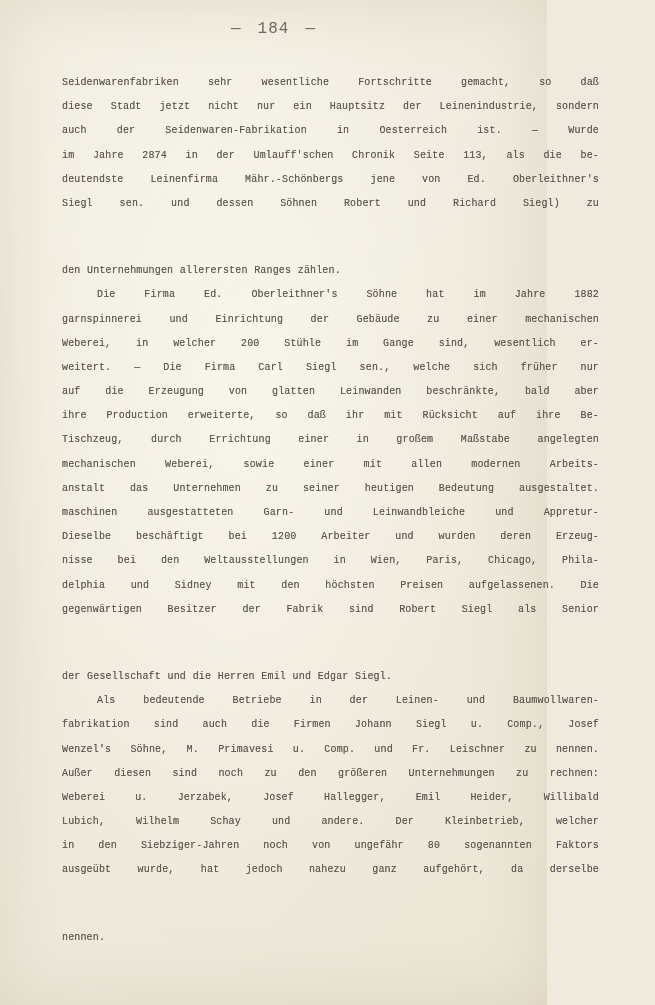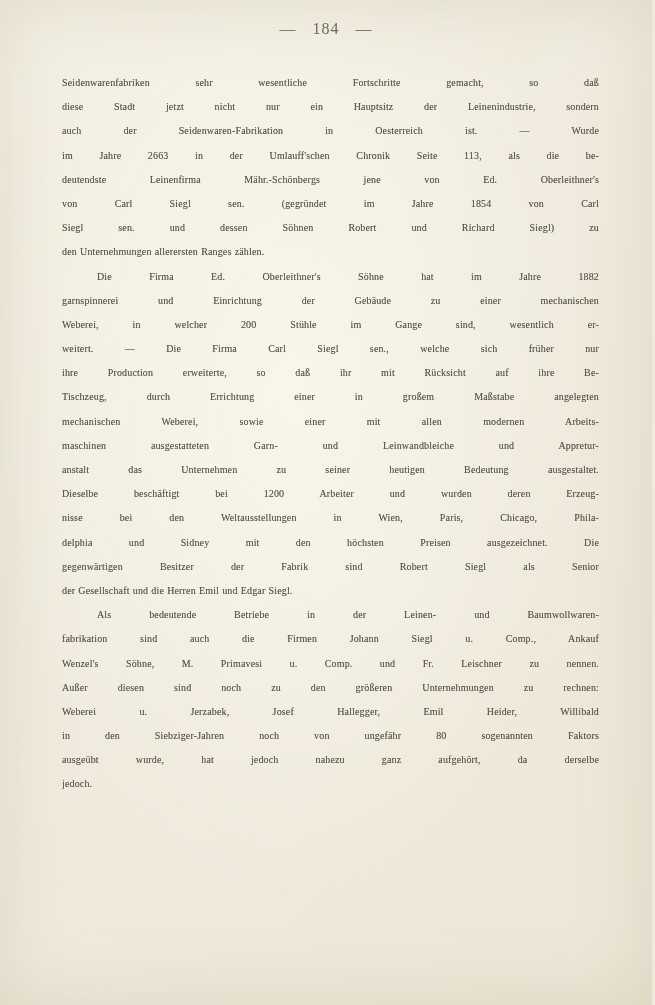--- a/index.html
+++ b/index.html
@@ -7,27 +7,27 @@
     padding: 0;
   }
   body {
     width: 655px;
     height: 1005px;
     background: #efeadd;
     overflow: hidden;
   }
   .page {
     position: relative;
-    width: 652px;
+    width: 547px;
     height: 1005px;
     background:
       radial-gradient(ellipse at 45% 40%, rgba(255,253,245,0.55) 0%, rgba(255,253,245,0) 60%),
       linear-gradient(135deg, #f4f0e4 0%, #f0ebde 45%, #ece6d6 100%);
     box-shadow: inset 0 0 70px rgba(176,164,132,0.28);
-    font-family: Liberation Serif, serif;
+    font-family: Liberation Mono, monospace;
     color: #57524a;
   }
   .header {
     position: absolute;
     top: 20px;
     left: 0;
     width: 100%;
     text-align: center;
     font-size: 16px;
     color: #6e6a5f;
@@ -55,60 +55,62 @@
     text-align-last: justify;
     word-spacing: 0.5px;
     letter-spacing: 0.15px;
     text-shadow: 0 0 0.6px rgba(87,82,74,0.45);
   }
   .line.indent {
     text-indent: 35px;
   }
   .line.last {
     text-align-last: left;
+    margin-top: 43px;
   }
 </style>
 </head>
 <body>
 
 <div class="page">
   <div class="header">
     <span>—</span><span class="pnum">184</span><span>—</span>
   </div>
   <div class="body-text" id="body-text">
       <div class="paragraph">
         <div class="line">Seidenwarenfabriken sehr wesentliche Fortschritte gemacht, so daß</div>
         <div class="line">diese Stadt jetzt nicht nur ein Hauptsitz der Leinenindustrie, sondern</div>
         <div class="line">auch der Seidenwaren-Fabrikation in Oesterreich ist. — Wurde</div>
-        <div class="line">im Jahre 2663 in der Umlauff'schen Chronik Seite 113, als die be-</div>
+        <div class="line">im Jahre 2874 in der Umlauff'schen Chronik Seite 113, als die be-</div>
         <div class="line">deutendste Leinenfirma Mähr.-Schönbergs jene von Ed. Oberleithner's</div>
-        <div class="line">von Carl Siegl sen. (gegründet im Jahre 1854 von Carl</div>
         <div class="line">Siegl sen. und dessen Söhnen Robert und Richard Siegl) zu</div>
         <div class="line last">den Unternehmungen allerersten Ranges zählen.</div>
       </div>
       <div class="paragraph">
         <div class="line indent">Die Firma Ed. Oberleithner's Söhne hat im Jahre 1882</div>
         <div class="line">garnspinnerei und Einrichtung der Gebäude zu einer mechanischen</div>
         <div class="line">Weberei, in welcher 200 Stühle im Gange sind, wesentlich er-</div>
         <div class="line">weitert. — Die Firma Carl Siegl sen., welche sich früher nur</div>
+        <div class="line">auf die Erzeugung von glatten Leinwanden beschränkte, bald aber</div>
         <div class="line">ihre Production erweiterte, so daß ihr mit Rücksicht auf ihre Be-</div>
         <div class="line">Tischzeug, durch Errichtung einer in großem Maßstabe angelegten</div>
         <div class="line">mechanischen Weberei, sowie einer mit allen modernen Arbeits-</div>
+        <div class="line">anstalt das Unternehmen zu seiner heutigen Bedeutung ausgestaltet.</div>
         <div class="line">maschinen ausgestatteten Garn- und Leinwandbleiche und Appretur-</div>
-        <div class="line">anstalt das Unternehmen zu seiner heutigen Bedeutung ausgestaltet.</div>
         <div class="line">Dieselbe beschäftigt bei 1200 Arbeiter und wurden deren Erzeug-</div>
         <div class="line">nisse bei den Weltausstellungen in Wien, Paris, Chicago, Phila-</div>
-        <div class="line">delphia und Sidney mit den höchsten Preisen ausgezeichnet. Die</div>
+        <div class="line">delphia und Sidney mit den höchsten Preisen aufgelassenen. Die</div>
         <div class="line">gegenwärtigen Besitzer der Fabrik sind Robert Siegl als Senior</div>
         <div class="line last">der Gesellschaft und die Herren Emil und Edgar Siegl.</div>
       </div>
       <div class="paragraph">
         <div class="line indent">Als bedeutende Betriebe in der Leinen- und Baumwollwaren-</div>
-        <div class="line">fabrikation sind auch die Firmen Johann Siegl u. Comp., Ankauf</div>
+        <div class="line">fabrikation sind auch die Firmen Johann Siegl u. Comp., Josef</div>
         <div class="line">Wenzel's Söhne, M. Primavesi u. Comp. und Fr. Leischner zu nennen.</div>
         <div class="line">Außer diesen sind noch zu den größeren Unternehmungen zu rechnen:</div>
         <div class="line">Weberei u. Jerzabek, Josef Hallegger, Emil Heider, Willibald</div>
+        <div class="line">Lubich, Wilhelm Schay und andere. Der Kleinbetrieb, welcher</div>
         <div class="line">in den Siebziger-Jahren noch von ungefähr 80 sogenannten Faktors</div>
         <div class="line">ausgeübt wurde, hat jedoch nahezu ganz aufgehört, da derselbe</div>
-        <div class="line last">jedoch.</div>
+        <div class="line last">nennen.</div>
       </div>
     </div>
 </div>
 
 </body></html>

